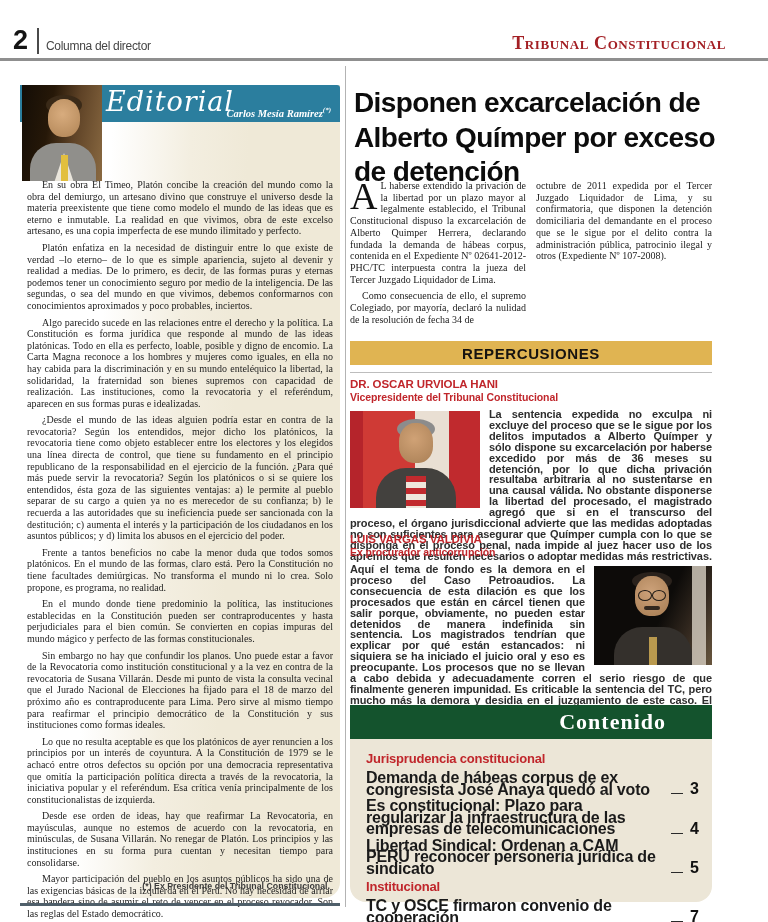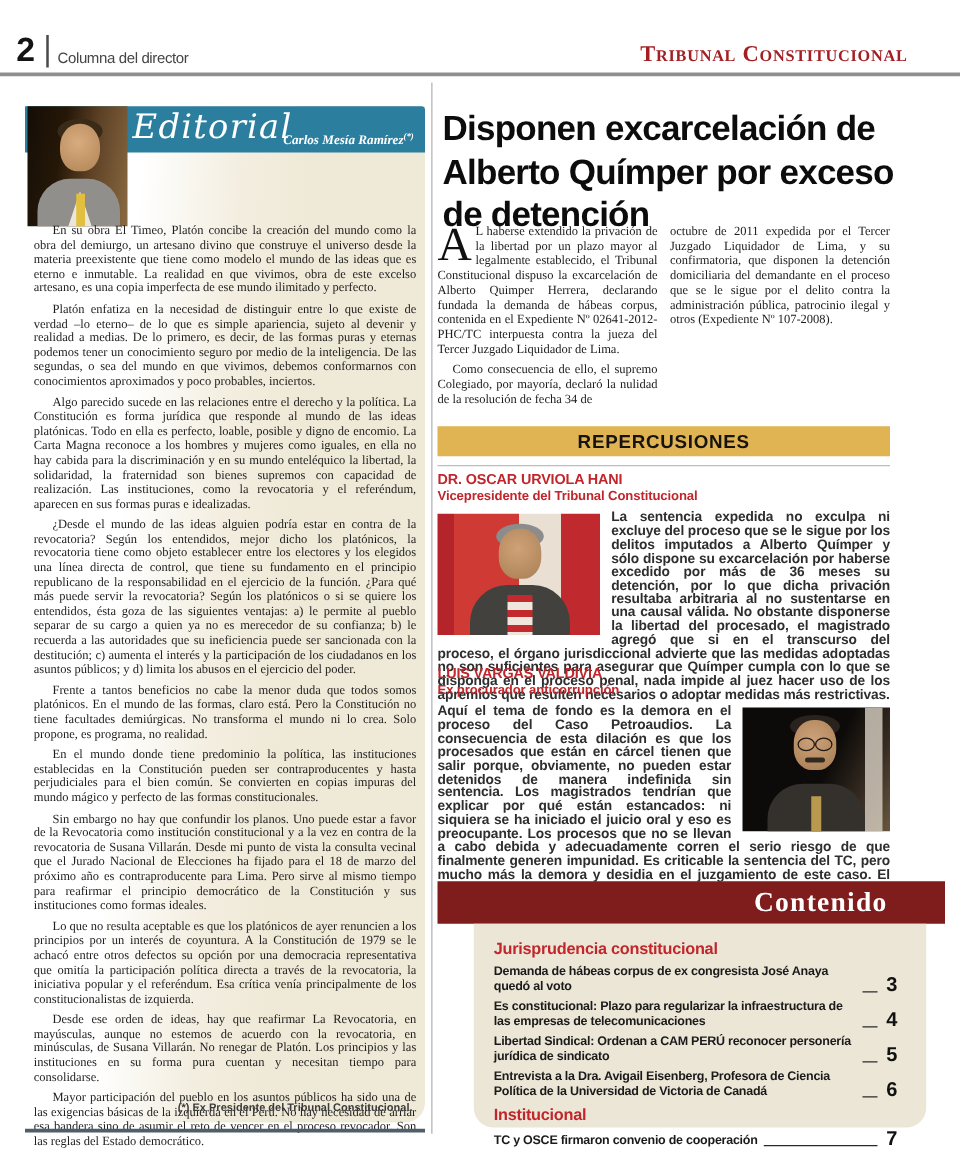--- a/index.html
+++ b/index.html
@@ -82,29 +82,29 @@
   .var-head{position:absolute;left:41px;top:10px;width:34px;height:40px;border-radius:46% 46% 42% 42%;
             background:radial-gradient(circle at 45% 40%,#cda27a,#a6укра);}
   .var-head{background:radial-gradient(circle at 45% 40%,#cda27a,#a67c52);}
   .var-glasses{position:absolute;left:44px;top:24px;width:12px;height:9px;border:1.4px solid #1e1a16;border-radius:50%;}
   .var-glasses:after{content:"";position:absolute;left:13px;top:-1.4px;width:12px;height:9px;border:1.4px solid #1e1a16;border-radius:50%;}
   .var-mustache{position:absolute;left:50px;top:40px;width:16px;height:4px;border-radius:2px;background:#32281f;}
   .var-suit{position:absolute;left:20px;bottom:-2px;width:78px;height:40px;border-radius:28px 28px 0 0;background:#34302c;}
   .var-tie{position:absolute;left:55px;bottom:-2px;width:8px;height:30px;background:#b9994e;}
 
   
-  .cont-bar{position:absolute;left:350px;top:705px;width:362px;height:34px;background:#7f1d1d;
-            display:flex;align-items:center;justify-content:flex-end;padding-left:44px;}
+  .cont-bar{position:absolute;left:350px;top:705px;width:362px;height:34px;background:#14532d;
+            display:flex;align-items:center;justify-content:flex-end;}
   .cont-title{color:#fff;font-family:"Liberation Serif",serif;font-weight:bold;font-size:22px;
               letter-spacing:1px;margin-right:46px;}
   .cont-box{position:absolute;left:350px;top:739px;width:362px;height:163px;background:#ece6d7;
-            border-radius:0 0 16px 16px;box-sizing:border-box;padding:7px 23px 0 16px;margin-left:29px;}
+            border-radius:0 0 16px 16px;box-sizing:border-box;padding:7px 13px 0 16px;}
   .toc-heading{margin:5px 0 6px 0;font-size:13px;font-weight:bold;color:#c0262b;letter-spacing:-0.2px;}
   .toc-item{display:flex;align-items:flex-end;margin-bottom:5px;}
-  .toc-label{flex:0 1 auto;font-size:10px;font-weight:bold;color:#1a1a1a;line-height:11.5px;letter-spacing:-0.2px;}
+  .toc-label{flex:0 1 auto;font-size:16px;font-weight:bold;color:#1a1a1a;line-height:11.5px;letter-spacing:-0.2px;}
   .toc-fill{flex:1 1 12px;min-width:12px;border-bottom:1.2px solid #2a2a2a;margin:0 7px 1px 5px;}
   .toc-page{flex:0 0 auto;font-size:16px;font-weight:bold;line-height:13px;color:#111;}
 </style>
 </head>
 <body>
 
 <div class="page">
 
   <header class="masthead">
     <div class="page-num">2</div>
@@ -209,25 +209,20 @@
             <span class="toc-fill"></span>
             <span class="toc-page">4</span>
           </div>
 
           <div class="toc-item">
             <span class="toc-label">Libertad Sindical: Ordenan a CAM PERÚ reconocer personería jurídica de sindicato</span>
             <span class="toc-fill"></span>
             <span class="toc-page">5</span>
           </div>
 
-          <div class="toc-item">
-            <span class="toc-label">Entrevista a la Dra. Avigail Eisenberg, Profesora de Ciencia Política de la Universidad de Victoria de Canadá</span>
-            <span class="toc-fill"></span>
-            <span class="toc-page">6</span>
-          </div>
         </div>
     </div>
     <div>
       <h3 class="toc-heading">Institucional</h3>
       <div>
 
           <div class="toc-item">
             <span class="toc-label">TC y OSCE firmaron convenio de cooperación</span>
             <span class="toc-fill"></span>
             <span class="toc-page">7</span>

